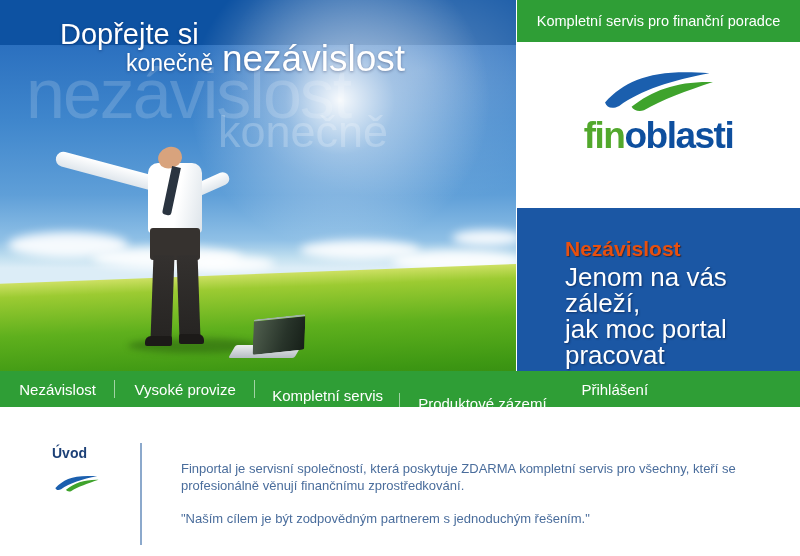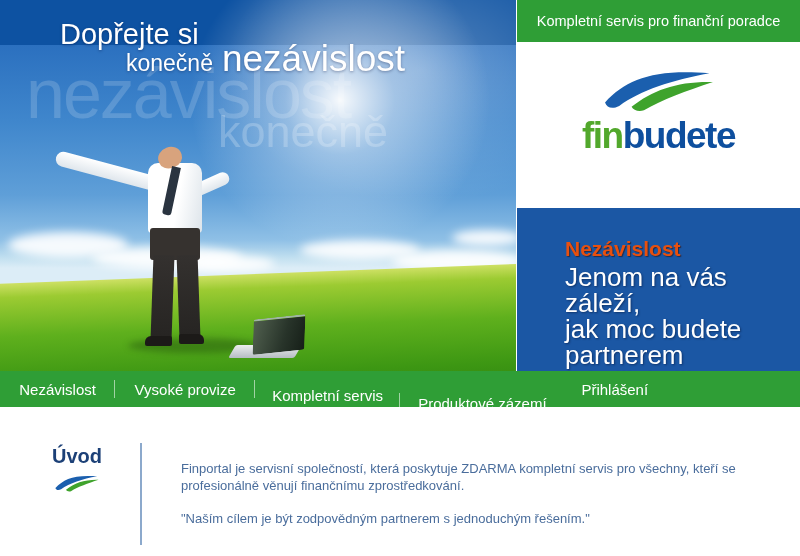--- a/index.html
+++ b/index.html
@@ -73,21 +73,21 @@
   
   .nav{position:absolute;left:0;top:371px;width:800px;height:36px;background:var(--green,#2f9e36);display:flex;}
   .nav-cell{position:relative;display:flex;align-items:center;justify-content:center;
             color:#fff;font-size:15px;cursor:pointer;}
   .nav-cell:not(:last-child)::after{content:'';position:absolute;right:0;top:9px;height:18px;width:1px;
             background:rgba(255,255,255,.55);}
   .n1{width:14.4%;} .n2{width:17.5%;} .n3{width:18.1%;margin-top:13px;} .n4{width:20.6%;margin-top:28px;} .n5{width:16.9%;} .n6{width:12.5%;}
 
   
   .content{position:absolute;left:0;top:407px;width:800px;height:149px;background:#fff;}
-  .section-title{position:absolute;left:52px;top:38px;margin:0;font-size:20px;font-weight:bold;
+  .section-title{position:absolute;left:52px;top:38px;margin:0;font-size:14px;font-weight:bold;
                  color:var(--heading_navy,#1c4077);}
   .section-swoosh{position:absolute;left:54px;top:66px;}
   .v-divider{position:absolute;left:140px;top:36px;width:2px;height:102px;background:var(--divider,#8ca9cc);}
   .body-col{position:absolute;left:165px;top:37px;width:628px;}
   .body-col p{margin:16px;font-size:13px;line-height:17px;color:var(--body_text,#4a6d9c);}
   .body-col p + p{margin-top:2px;}
   .body-col p.quote{margin-top:14px;}
 </style>
 </head>
 <body>
@@ -132,27 +132,27 @@
   <div class="right-panel">
     <div class="top-banner">
       <span>Kompletní servis pro finanční poradce</span>
     </div>
     <div class="logo-box">
       <svg width="118" height="46" viewBox="0 0 130 52">
         <path d="M4 40 C 28 14, 58 2, 122 7 C 80 15, 44 26, 20 44 C 12 48, 6 46, 4 40 Z" fill="#1b5fae"></path>
         <path d="M34 45 C 58 26, 86 16, 126 17 C 96 27, 68 37, 48 49 C 42 51, 36 49, 34 45 Z" fill="#3fa32c"></path>
       </svg>
       <div class="logo-text">
-        <span class="logo-fin">fin</span><span class="logo-portal">budete</span>
+        <span class="logo-fin">fin</span><span class="logo-portal">oblasti</span>
       </div>
     </div>
     <div class="promo-box">
       <div class="promo-heading">Nezávislost</div>
       <div class="promo-line">Jenom na vás záleží,</div>
-      <div class="promo-line">jak moc budete partnerem</div>
+      <div class="promo-line">jak moc portal pracovat</div>
       <div class="promo-line">a kolik kolik vydělávat</div>
     </div>
   </div>
 
   <div class="nav">
     <div class="nav-cell n1">Nezávislost</div>
     <div class="nav-cell n2">Vysoké provize</div>
     <div class="nav-cell n3">Kompletní servis</div>
     <div class="nav-cell n4">Produktové zázemí</div>
     <div class="nav-cell n6">Přihlášení</div>

